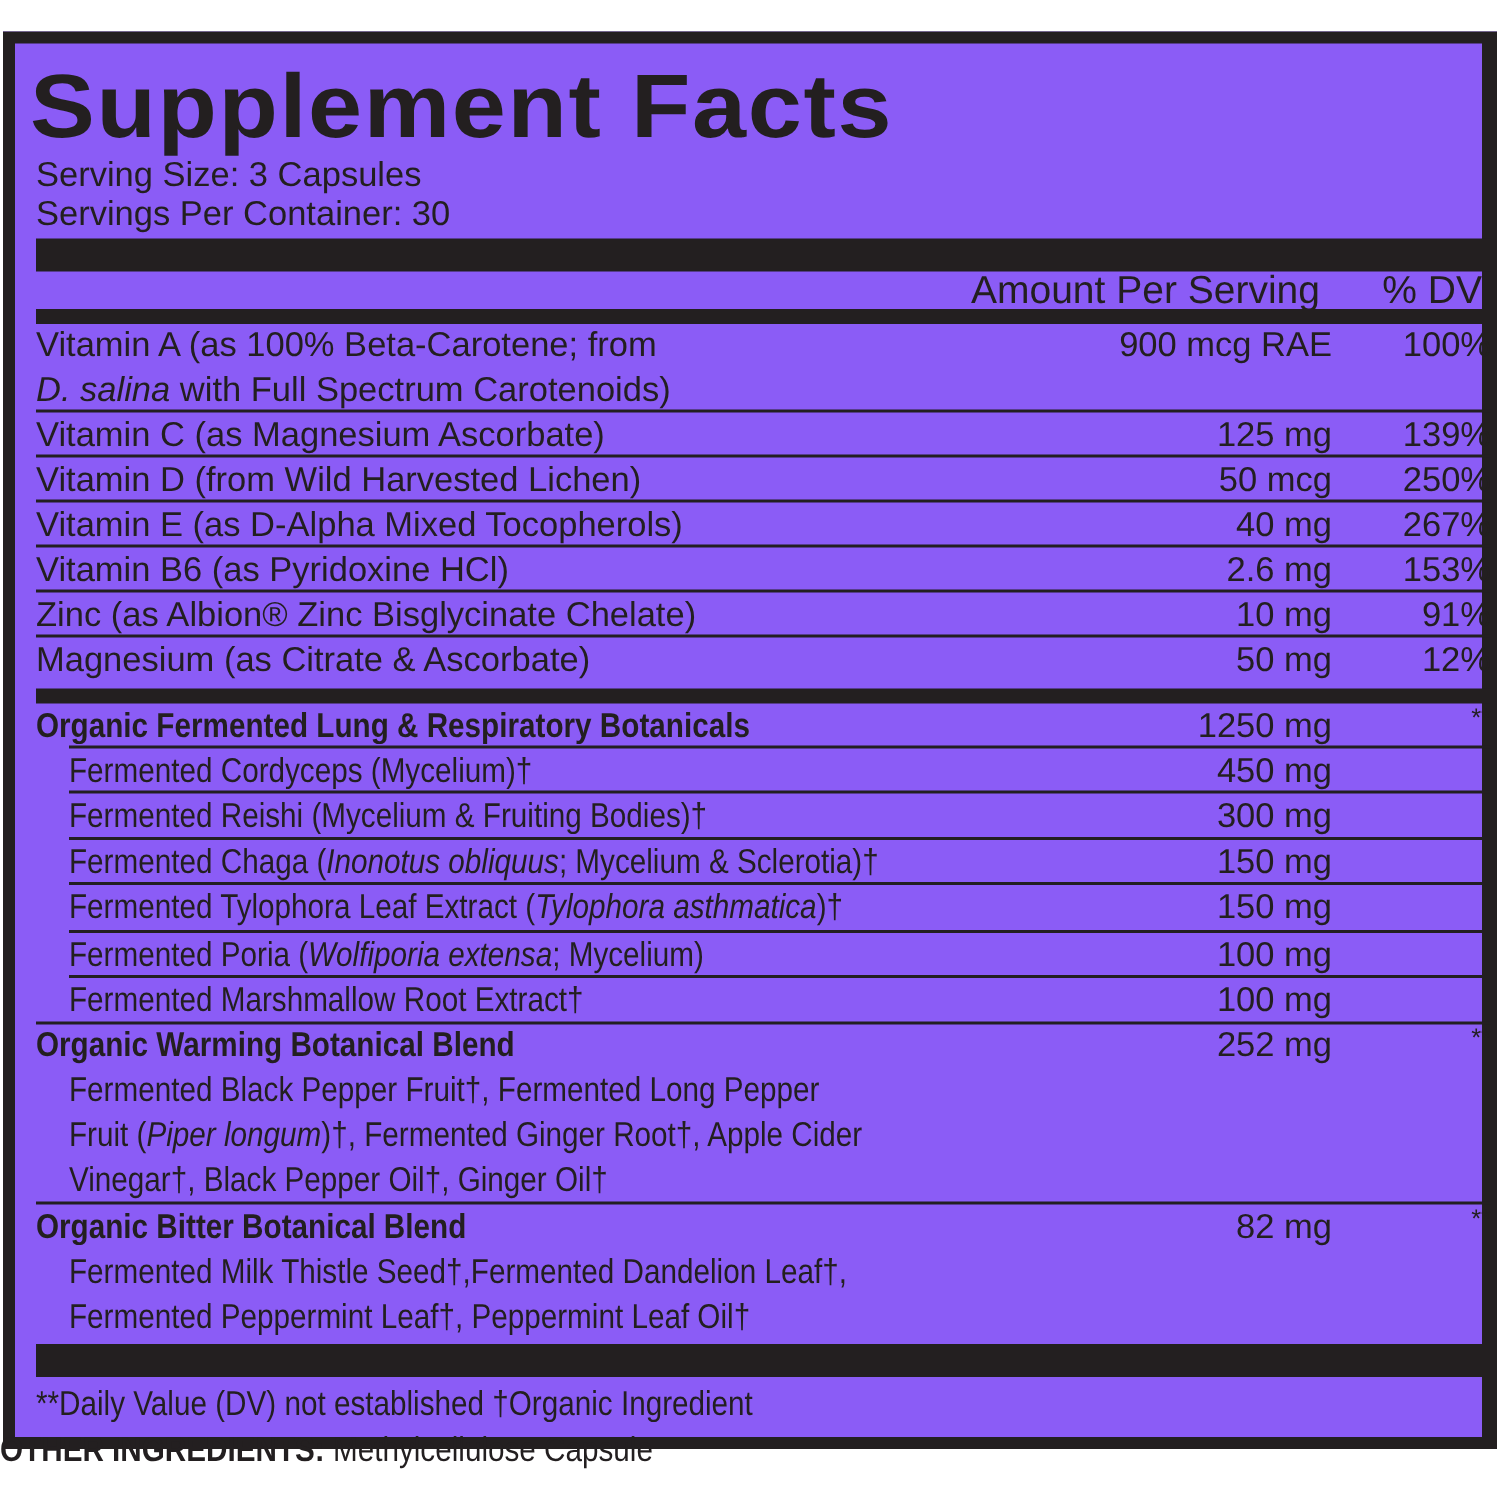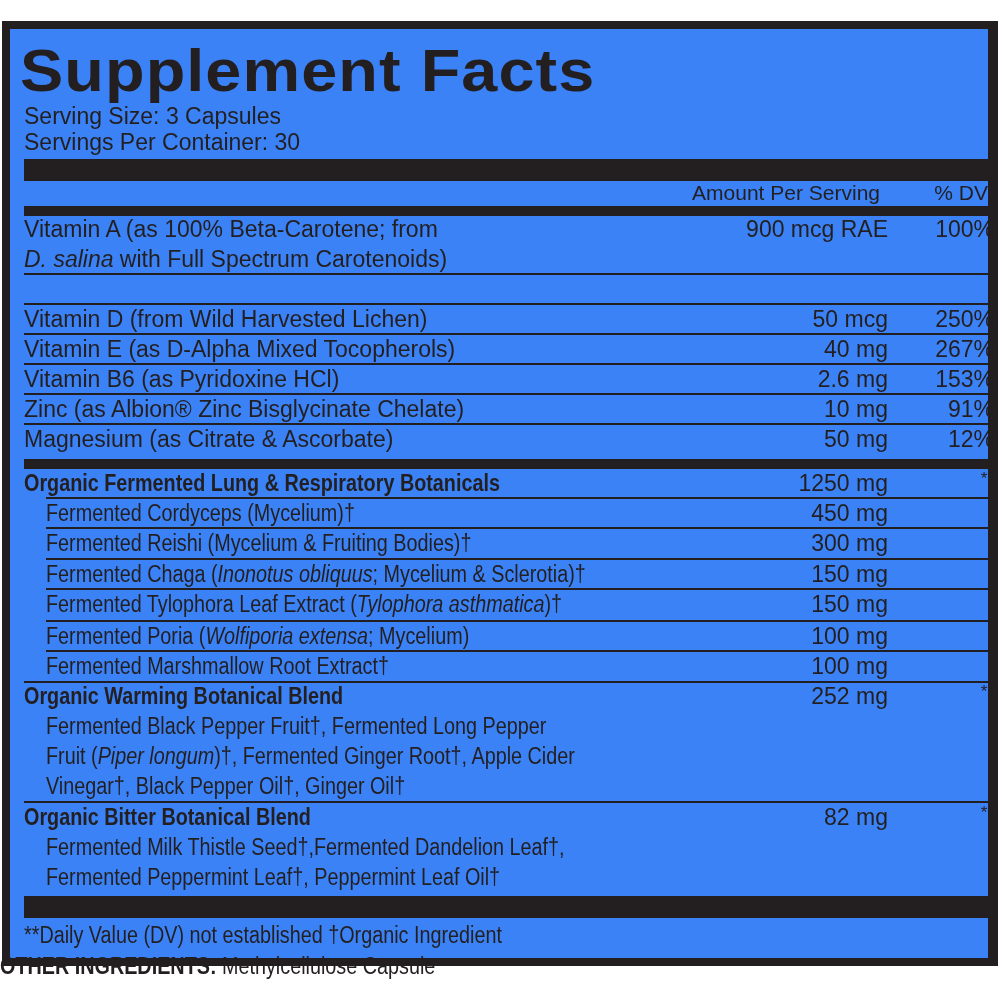--- a/index.html
+++ b/index.html
@@ -1,24 +1,24 @@
 <!DOCTYPE html>
 <html><head>
 <meta charset="utf-8">
 <style>
   html, body { margin: 0; padding: 0; background: #ffffff; }
   body { width: 1000px; height: 1000px; position: relative; overflow: hidden;
          font-family: "Liberation Sans", sans-serif; color: #231f20; }
   .panel { position: absolute; left: 2px; top: 21px; width: 978px; height: 929px;
-           border: 8px solid #231f20; border-right-width: 10px; box-sizing: content-box; background:#3b82f6; }
+           border: 8px solid #231f20; border-right-width: 10px; box-sizing: content-box; background:#8b5cf6; }
   .title { position: absolute; left: 10px; top: 8px; font-size: 60px; font-weight: bold;
            letter-spacing: 1px; line-height: 68px; transform: scaleX(1.08); transform-origin: left; }
   .serv { position: absolute; left: 14px; font-size: 23px; line-height: 26px; }
   .bar { position: absolute; left: 14px; width: 970px; background: #231f20; }
-  .hdr { position: absolute; top: 151px; font-size: 21px; line-height: 26px; }
+  .hdr { position: absolute; top: 151px; font-size: 26px; line-height: 26px; }
   .row { position: absolute; left: 14px; width: 970px; font-size: 23px; line-height: 28px; }
   .rule { position: absolute; height: 2px; background: #231f20; }
   .name { position: absolute; left: 0; white-space: nowrap; }
   .amt { position: absolute; right: 106px; text-align: right; white-space: nowrap; }
   .dv { position: absolute; right: 0; text-align: left; white-space: nowrap; }
   .cond { transform: scaleX(0.86); transform-origin: left; }
   .bold { font-weight: bold; }
   .sub { left: 22px; }
   .ast { font-size: 17px; top: -4px; }
   i { font-style: italic; }
@@ -39,20 +39,25 @@
   <div class="bar" style="top:177px;height:10px"></div>
 
   <div class="row" style="top:186px;height:60px">
     <div class="name" style="top:0">Vitamin A (as 100% Beta-Carotene; from</div>
     <div class="name" style="top:30px"><i>D. salina</i><span> with Full Spectrum Carotenoids)</span></div>
     <div class="amt" style="top:0">900 mcg RAE</div>
     <div class="dv" style="top:0">100%</div>
   </div>
   <div class="rule" style="top:244px;left:14px;width:970px"></div>
 
+  <div class="row" style="top:246px;height:28px">
+    <div class="name">Vitamin C (as Magnesium Ascorbate)</div>
+    <div class="amt">125 mg</div>
+    <div class="dv">139%</div>
+  </div>
   <div class="rule" style="top:274px;left:14px;width:970px"></div>
 
   <div class="row" style="top:276px;height:28px">
     <div class="name">Vitamin D (from Wild Harvested Lichen)</div>
     <div class="amt">50 mcg</div>
     <div class="dv">250%</div>
   </div>
   <div class="rule" style="top:304px;left:14px;width:970px"></div>
 
   <div class="row" style="top:306px;height:28px">

